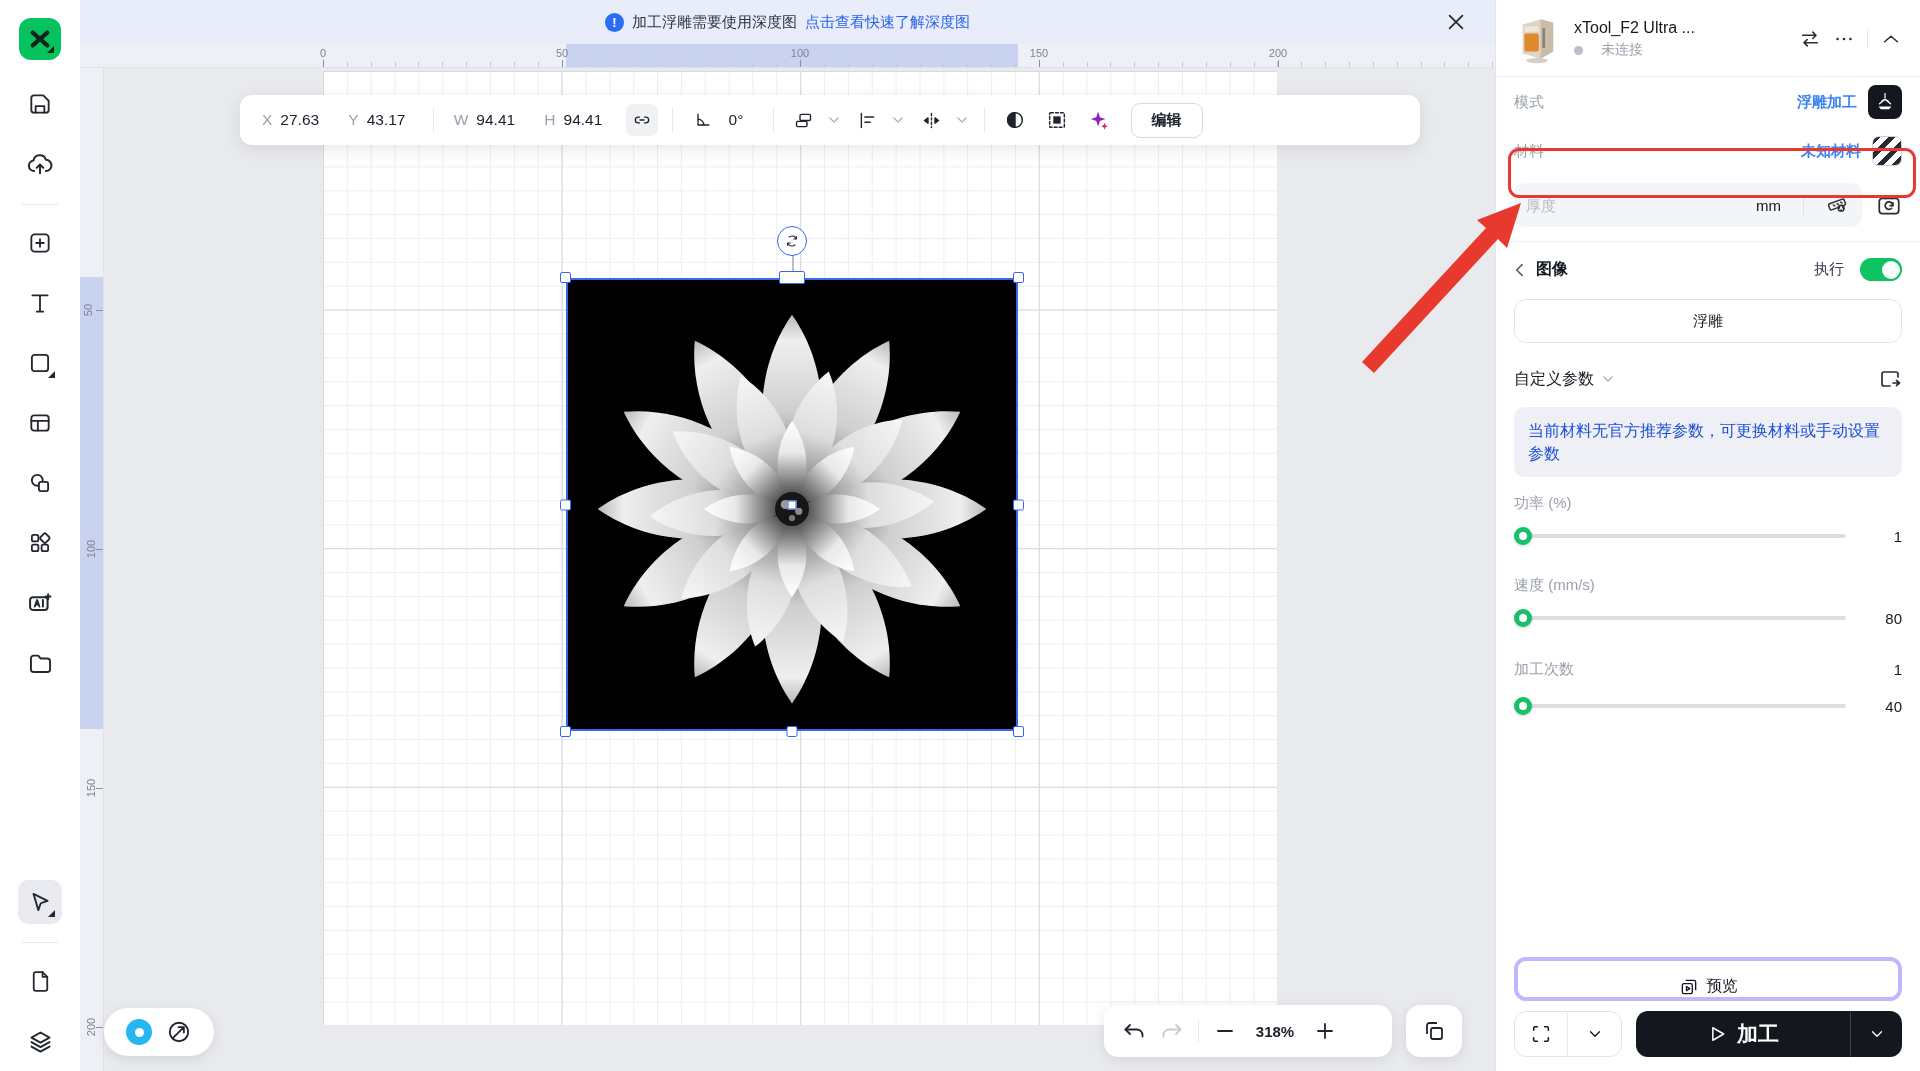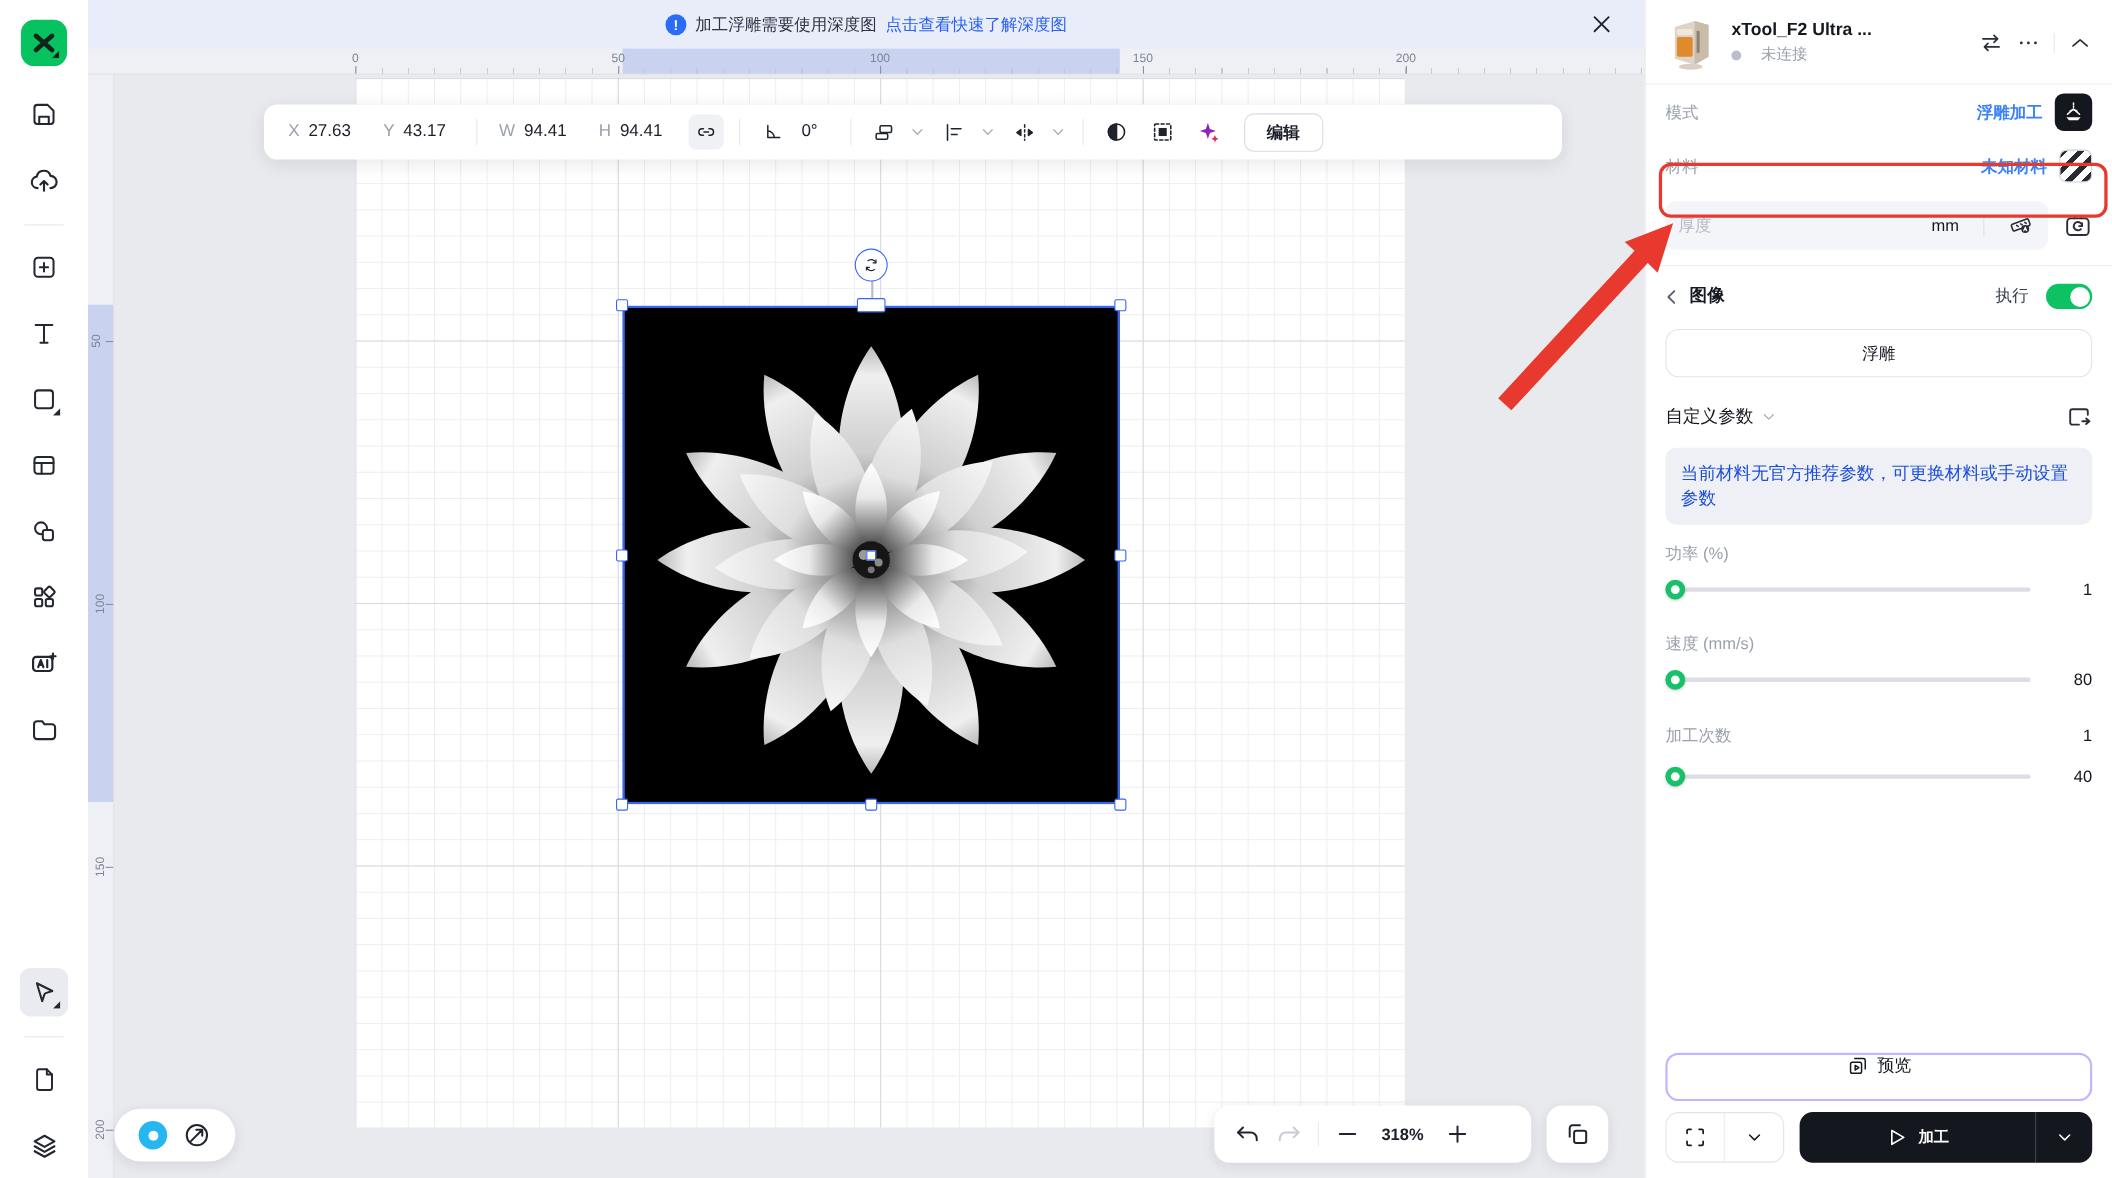--- a/index.html
+++ b/index.html
@@ -107,21 +107,21 @@
     border-radius:14px; box-shadow:0 3px 12px rgba(25,30,45,.10); z-index:22; display:flex; align-items:center;
     justify-content:center; cursor:pointer; }
   .copy-btn svg { stroke:#20242e; stroke-width:1.8; fill:none; stroke-linejoin:round; }
 
   
   .rpanel { position:absolute; left:1495px; top:0; width:425px; height:100%; background:#fff;
     border-left:1px solid #e4e6ea; z-index:30; font-size:15px; }
   .dev-head { display:flex; align-items:center; padding:12px 18px 10px 14px; gap:10px; }
   .dev-thumb { width:54px; height:54px; flex:0 0 auto; }
   .dev-info { flex:1 1 auto; min-width:0; }
-  .dev-name { font-size:16px; font-weight:bold; color:#14181f; white-space:nowrap; }
+  .dev-name { font-size:16px; font-weight:normal; color:#14181f; white-space:nowrap; }
   .dev-status { display:flex; align-items:center; gap:18px; color:#9aa0ac; font-size:14px; margin-top:4px; }
   .dev-status i { width:9px; height:9px; border-radius:50%; background:#b9bec9; }
   .dev-acts { display:flex; align-items:center; gap:12px; }
   .dev-acts .ic { width:22px; height:22px; cursor:pointer; }
   .dev-acts .ic svg { stroke:#2a2e38; stroke-width:1.7; fill:none; stroke-linecap:round; stroke-linejoin:round; }
   .dev-acts .vdiv { width:1px; height:18px; background:#e6e8ee; }
   .p-divider { height:1px; background:#eceef2; margin:0 0 0 0; }
   .p-row { display:flex; align-items:center; padding:0 18px; height:50px; }
   .p-label { color:#9aa0ac; flex:1 1 auto; }
   .p-value { color:#3b82f6; margin-right:11px;font-weight:bold; }
@@ -167,34 +167,34 @@
   .param-row { display:flex; align-items:center; padding:0 18px; height:40px; margin-top:6px; }
   .param-label { color:#9aa0ac; flex:1 1 auto; }
   .param-val { color:#14181f; }
   .slider-row { display:flex; align-items:center; padding:0 18px; height:34px; gap:16px; }
   .slider { flex:1 1 auto; position:relative; height:18px; cursor:pointer;}
   .slider .track { position:absolute; left:0; right:0; top:7px; height:4px; border-radius:2px; background:#dcdee3; }
   .slider .knob { position:absolute; left:0; top:0; width:18px; height:18px; border-radius:50%; background:#fff;
     border:5px solid #17c069; box-shadow:0 1px 3px rgba(0,0,0,.2); }
   .slider-val { width:40px; text-align:right; color:#14181f; }
 
-  .preview-btn { position:absolute; left:18px; right:18px; bottom:70px; height:44px; border:2px solid #c4b5fd;
-    border-radius:12px; background:#fff; display:flex; align-items:flex-start; justify-content:center; gap:8px;
+  .preview-btn { position:absolute; left:18px; right:18px; bottom:70px; height:44px; border:4px solid #c4b5fd;
+    border-radius:12px; background:#fff; display:flex; align-items:flex-end; justify-content:center; gap:8px;
     font-size:15.5px; color:#14181f; cursor:pointer; }
   .preview-btn svg { stroke:#14181f; stroke-width:1.6; fill:none; stroke-linejoin:round; }
   .bottom-row { position:absolute; left:18px; right:18px; bottom:14px; height:46px; display:flex; gap:14px; }
   .frame-btn { width:108px; height:100%; border:1px solid #e2e4ea; border-radius:12px; background:#fff;
     display:flex; align-items:center; cursor:pointer; }
   .frame-btn .half { flex:1 1 50%; display:flex; align-items:center; justify-content:center; height:100%; }
   .frame-btn .half:first-child { border-right:1px solid #e9ebef; }
   .frame-btn svg { stroke:#14181f; stroke-width:1.7; fill:none; stroke-linecap:round; }
   .process-btn { flex:1 1 auto; background:#14171e; border-radius:12px; display:flex; align-items:center;
     color:#fff; cursor:pointer; }
   .process-main { flex:1 1 auto; display:flex; align-items:center; justify-content:center; gap:10px;
-    font-size:14px; font-weight:bold; height:100%; }
+    font-size:21px; font-weight:bold; height:100%; }
   .process-main svg { stroke:#fff; stroke-width:1.8; fill:none; stroke-linejoin:round; }
   .process-chev { width:52px; height:100%; border-left:1px solid rgba(255,255,255,.18); display:flex;
     align-items:center; justify-content:center; }
   .process-chev svg { stroke:#fff; stroke-width:1.8; fill:none; stroke-linecap:round; stroke-linejoin:round;}
 
   .anno-arrow { position:absolute; left:0; top:0; width:1920px; height:1071px; z-index:50; pointer-events:none; }
 </style>
 </head>
 <body>
 

